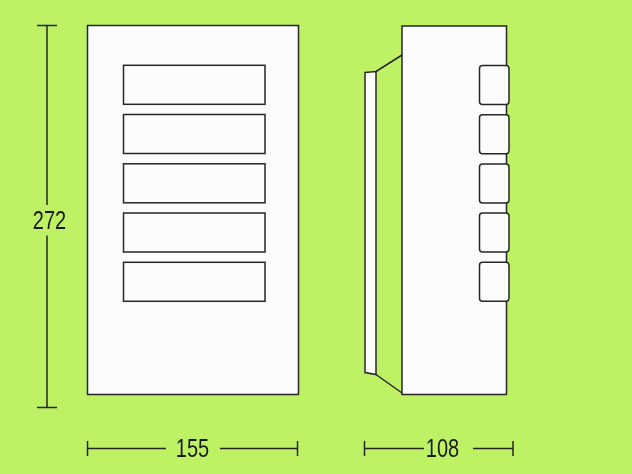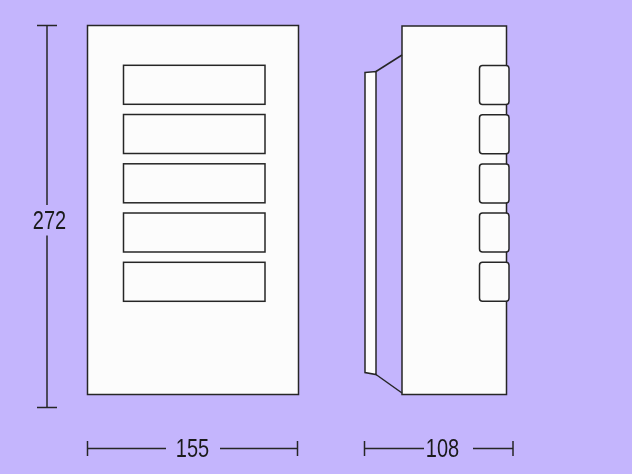--- a/index.html
+++ b/index.html
@@ -5,21 +5,21 @@
   html, body {
     margin: 0;
     padding: 0;
     background: #ffffff;
     font-family: "Liberation Sans", sans-serif;
   }
   .canvas {
     position: relative;
     width: 632px;
     height: 474px;
-    background: #c4b5fd;
+    background: #bef264;
     overflow: hidden;
   }
   svg { display: block; }
   .dim-text {
     font-family: "Liberation Sans", sans-serif;
     font-size: 25px;
     fill: #1a1a1a;
   }
 </style>
 </head>

